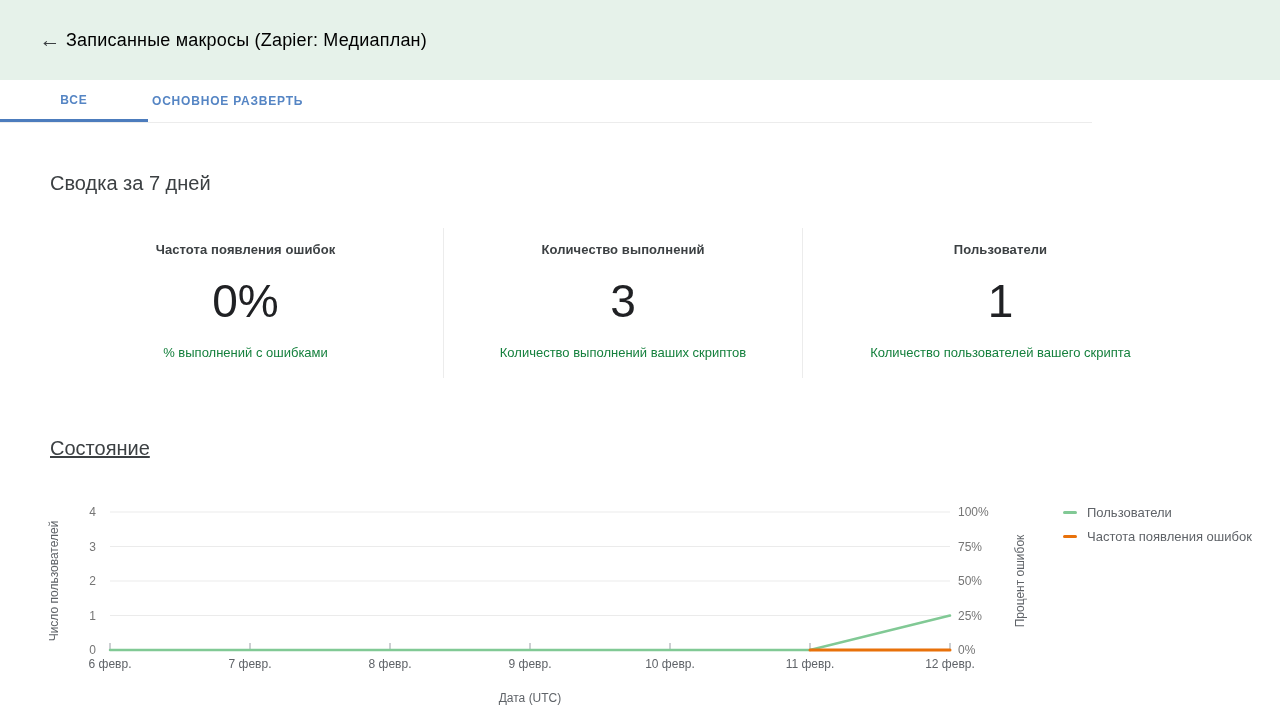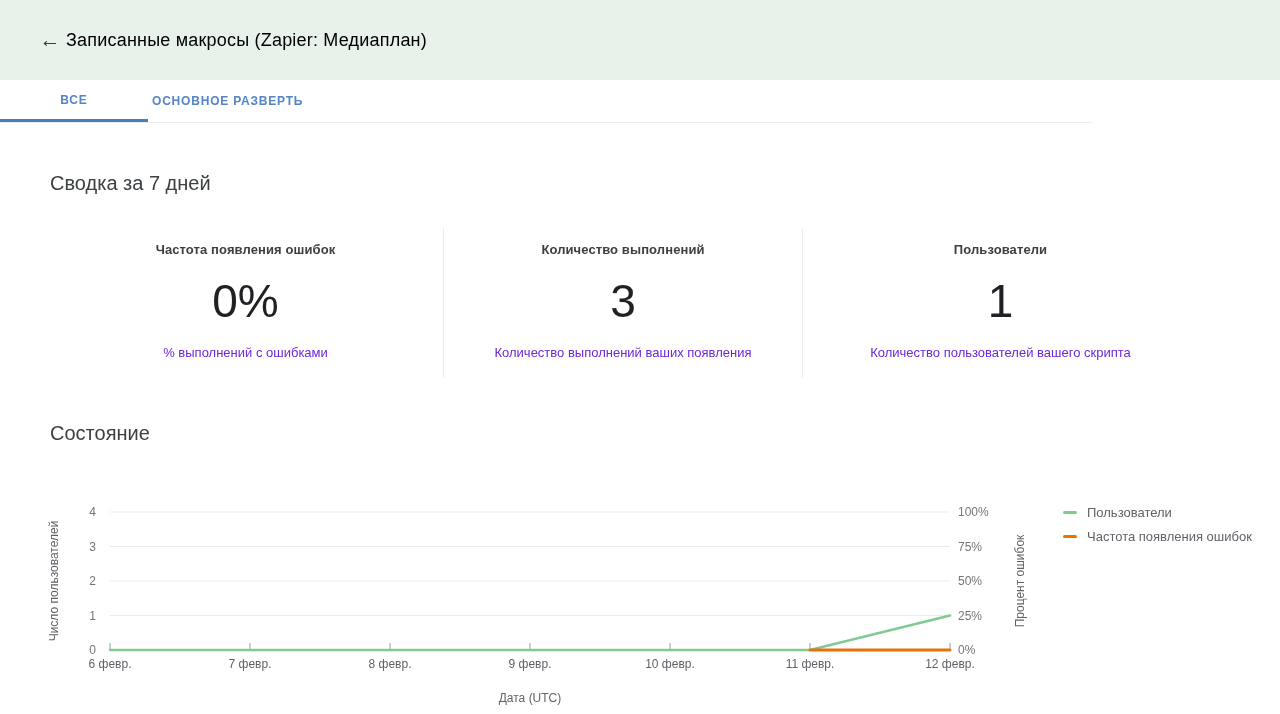--- a/index.html
+++ b/index.html
@@ -14,30 +14,30 @@
   
   .tabbar { position:absolute; left:0; top:80px; width:1092px; height:43px; background:#fff; border-bottom:1px solid #ececec; display:flex; }
   .tab { height:42px; display:flex; align-items:center; justify-content:center; font-size:12px; font-weight:700; letter-spacing:.8px; color:#5585c4; cursor:pointer; background:transparent; border:none; white-space:nowrap; }
   .tab.active { border-bottom:3px solid #4c7cbd; }
   .tab-all { width:148px; }
   .tab-deploy { padding:0 4px; }
 
   
   .section-title { position:absolute; left:50px; font-size:20px; font-weight:400; color:#3c4043;text-align:right; }
   #summary-title { top:172px; }
-  #status-title { top:422px; }
+  #status-title { top:437px;text-decoration:underline; }
 
   .stats-row { position:absolute; left:48px; top:228px; width:1232px; height:150px; display:flex; }
   .stat-card { display:flex; flex-direction:column; align-items:center; justify-content:space-between; padding:14px 10px 18px 10px; }
   .stat-card.c1 { width:395px; }
   .stat-card.c2 { width:360px; border-left:1px solid #ececec; border-right:1px solid #ececec; }
   .stat-card.c3 { width:395px; }
   .stat-label { font-size:13px; font-weight:600; color:#3c4043; letter-spacing:.1px; }
   .stat-value { font-size:46px; font-weight:300; color:#202124; line-height:1.1; }
-  .stat-desc  { font-size:13px; color:#6d28d9; }
+  .stat-desc  { font-size:13px; color:#15803d; }
 
   
   .chart-svg { position:absolute; left:0; top:490px; }
   .legend { position:absolute; left:1063px; top:505px; display:flex; flex-direction:column; gap:9px; }
   .legend-item { display:flex; align-items:center; gap:10px; }
   .legend-swatch { width:14px; height:3px; border-radius:2px; flex:none; }
   .legend-label { font-size:13px; color:#5f6368; }
 </style>
 </head>
 <body>
@@ -58,21 +58,21 @@
 
   <div class="stats-row">
     <div class="stat-card c1">
       <div class="stat-label">Частота появления ошибок</div>
       <div class="stat-value">0%</div>
       <div class="stat-desc">% выполнений с ошибками</div>
     </div>
     <div class="stat-card c2">
       <div class="stat-label">Количество выполнений</div>
       <div class="stat-value">3</div>
-      <div class="stat-desc">Количество выполнений ваших появления</div>
+      <div class="stat-desc">Количество выполнений ваших скриптов</div>
     </div>
     <div class="stat-card c3">
       <div class="stat-label">Пользователи</div>
       <div class="stat-value">1</div>
       <div class="stat-desc">Количество пользователей вашего скрипта</div>
     </div>
   </div>
 
   <div class="section-title" id="status-title">Состояние</div>
 

